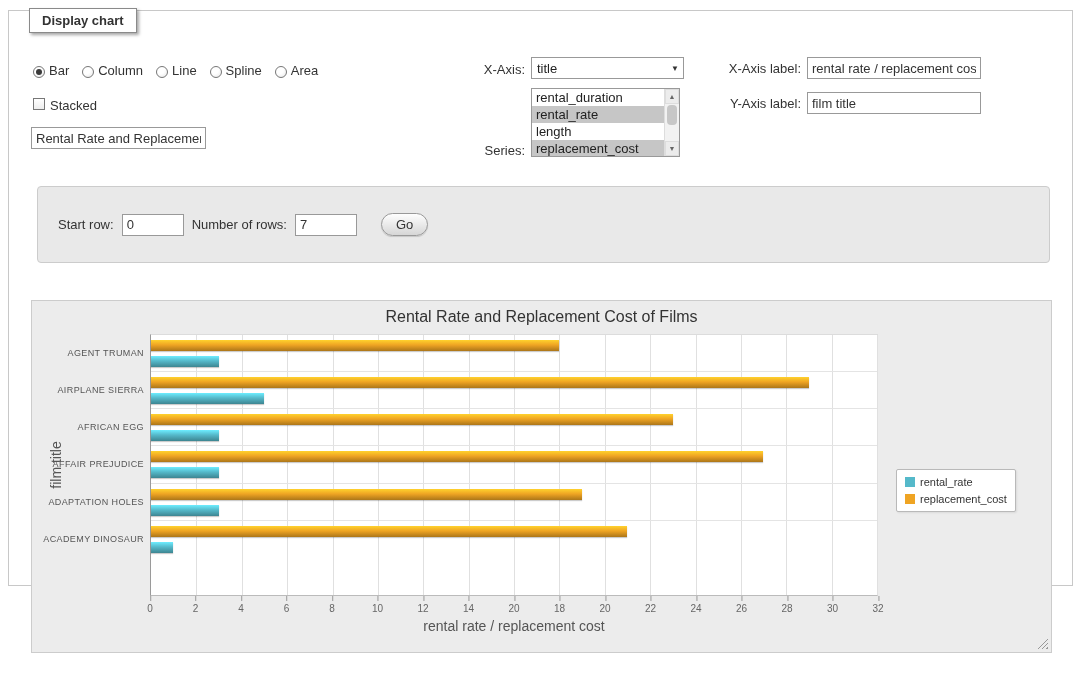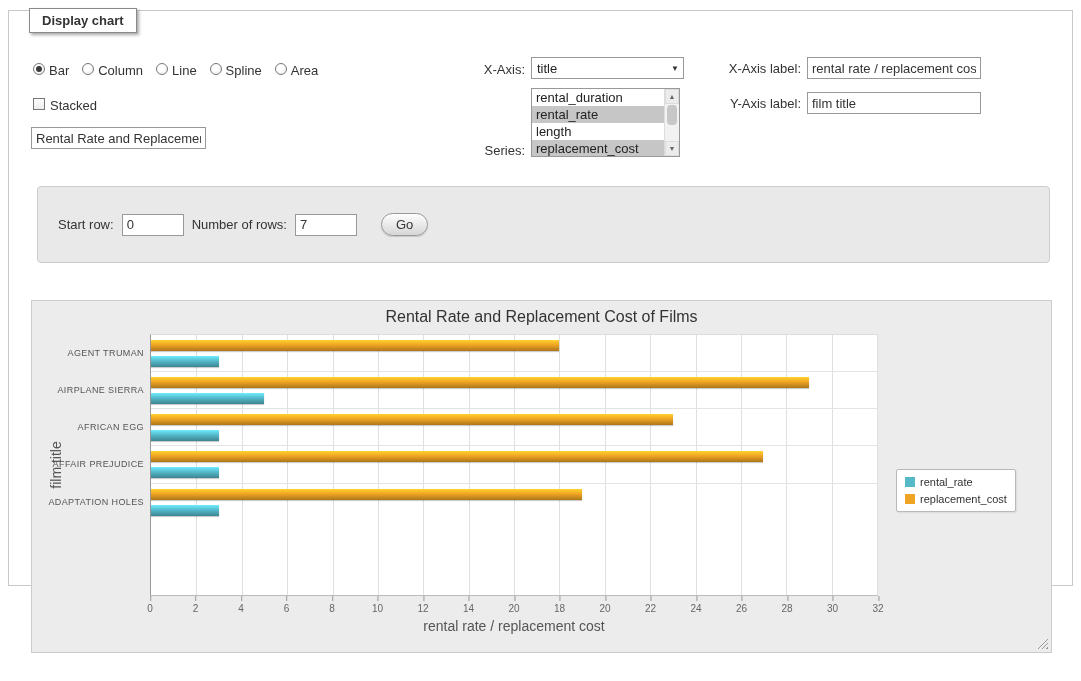--- a/index.html
+++ b/index.html
@@ -11,21 +11,21 @@
     position:absolute; left:8px; top:10px; width:1065px; height:576px;
     border:1px solid #c8c8c8; background:#fff;
   }
   .legend-box {
     position:absolute; left:20px; top:-3px; background:#fff;
     border:1px solid #8a8a8a; box-shadow:2px 2px 3px rgba(0,0,0,0.35);
     padding:4px 12px; font-size:13px; font-weight:bold; color:#333; z-index:5;
   }
   
   .radio-row { position:absolute; left:24px; top:52px; display:flex; gap:13px; }
-  .radio-item { display:flex; align-items:flex-start; gap:4px; font-size:13px; color:#333; cursor:pointer; }
+  .radio-item { display:flex; align-items:flex-end; gap:4px; font-size:13px; color:#333; cursor:pointer; }
   .radio {
     width:12px; height:12px; border:1px solid #777; border-radius:50%;
     background:radial-gradient(circle at 35% 30%, #fff 40%, #e6e6e6); position:relative; flex:0 0 auto;
   }
   .radio.checked::after {
     content:''; position:absolute; left:2px; top:2px; width:6px; height:6px;
     border-radius:50%; background:#3a3a3a;
   }
   .check-row { position:absolute; left:24px; top:87px; display:flex; align-items:flex-start; gap:5px; font-size:13px; cursor:pointer; }
   .checkbox { width:12px; height:12px; border:1px solid #777; background:linear-gradient(#fff,#ededed); flex:0 0 auto; }
@@ -221,20 +221,25 @@
         <div class="crow">
           <span class="cat">AFFAIR PREJUDICE</span>
           <div class="bar" style="top: 5px; width: 84.3438%; background: linear-gradient(rgb(255, 210, 45), rgb(239, 164, 35) 45%, rgb(172, 118, 25));"></div>
           <div class="bar" style="top: 21px; width: 9.34375%; background: linear-gradient(rgb(109, 237, 255), rgb(85, 185, 202) 45%, rgb(61, 133, 145));"></div>
         </div>
         <div class="crow">
           <span class="cat">ADAPTATION HOLES</span>
           <div class="bar" style="top: 5px; width: 59.3437%; background: linear-gradient(rgb(255, 210, 45), rgb(239, 164, 35) 45%, rgb(172, 118, 25));"></div>
           <div class="bar" style="top: 21px; width: 9.34375%; background: linear-gradient(rgb(109, 237, 255), rgb(85, 185, 202) 45%, rgb(61, 133, 145));"></div>
         </div>
+        <div class="crow">
+          <span class="cat">ACADEMY DINOSAUR</span>
+          <div class="bar" style="top: 5px; width: 65.5938%; background: linear-gradient(rgb(255, 210, 45), rgb(239, 164, 35) 45%, rgb(172, 118, 25));"></div>
+          <div class="bar" style="top: 21px; width: 3.09375%; background: linear-gradient(rgb(109, 237, 255), rgb(85, 185, 202) 45%, rgb(61, 133, 145));"></div>
+        </div>
       </div>
     <div class="xticks">
         <span class="xtick" style="left: 0%;">0</span>
         <span class="xtick" style="left: 6.25%;">2</span>
         <span class="xtick" style="left: 12.5%;">4</span>
         <span class="xtick" style="left: 18.75%;">6</span>
         <span class="xtick" style="left: 25%;">8</span>
         <span class="xtick" style="left: 31.25%;">10</span>
         <span class="xtick" style="left: 37.5%;">12</span>
         <span class="xtick" style="left: 43.75%;">14</span>

